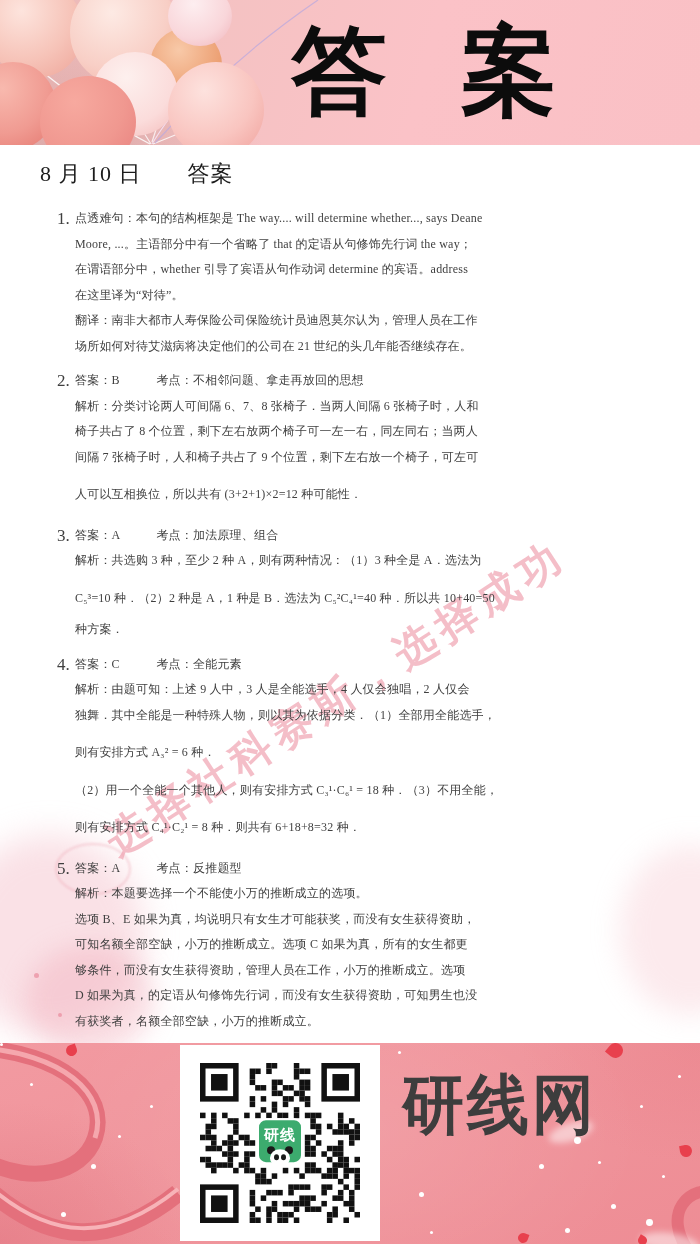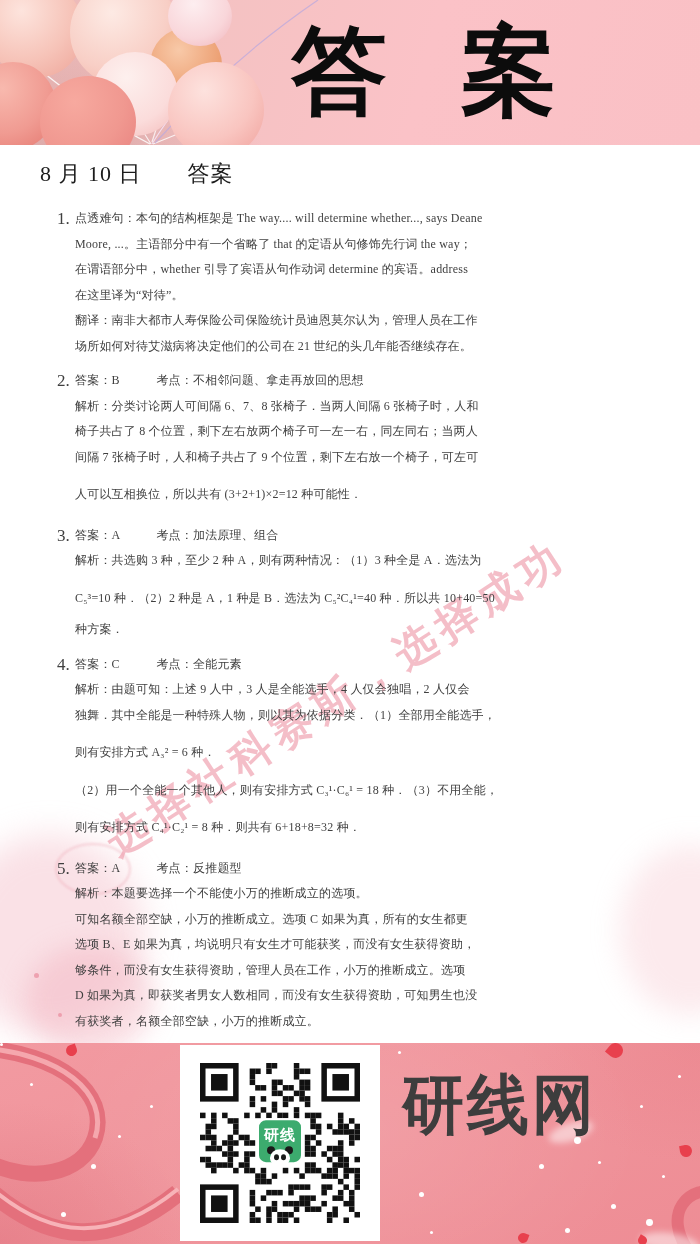--- a/index.html
+++ b/index.html
@@ -150,24 +150,24 @@
         <div class="line gap">（2）用一个全能一个其他人，则有安排方式 C₃¹·C₆¹ = 18 种．（3）不用全能，</div>
         <div class="line gap">则有安排方式 C₄¹·C₂¹ = 8 种．则共有 6+18+8=32 种．</div>
       </div>
     </section>
 
     <section class="item">
       <div class="num">5.</div>
       <div class="ibody">
         <div class="line">答案：A　　　考点：反推题型</div>
         <div class="line">解析：本题要选择一个不能使小万的推断成立的选项。</div>
+        <div class="line">选项 B、E 如果为真，均说明只有女生才可能获奖，而没有女生获得资助，</div>
         <div class="line">可知名额全部空缺，小万的推断成立。选项 C 如果为真，所有的女生都更</div>
-        <div class="line">选项 B、E 如果为真，均说明只有女生才可能获奖，而没有女生获得资助，</div>
         <div class="line">够条件，而没有女生获得资助，管理人员在工作，小万的推断成立。选项</div>
-        <div class="line">D 如果为真，即获奖者男女人数相同，而没有女生获得资助，可知男生也没</div>
+        <div class="line">D 如果为真，的定语从句修饰先行词，而没有女生获得资助，可知男生也没</div>
         <div class="line">有获奖者，名额全部空缺，小万的推断成立。</div>
 
       </div>
     </section>
   </main>
 
   <footer class="footer">
     <svg class="ribbon" width="700" height="201" viewBox="0 0 700 201">
       <path d="M-20,5 C60,10 110,50 95,95 C82,132 30,140 -10,120" fill="none" stroke="#e4707c" stroke-width="16"></path>
       <path d="M-20,5 C60,10 110,50 95,95" fill="none" stroke="#f5a7ad" stroke-width="5"></path>

